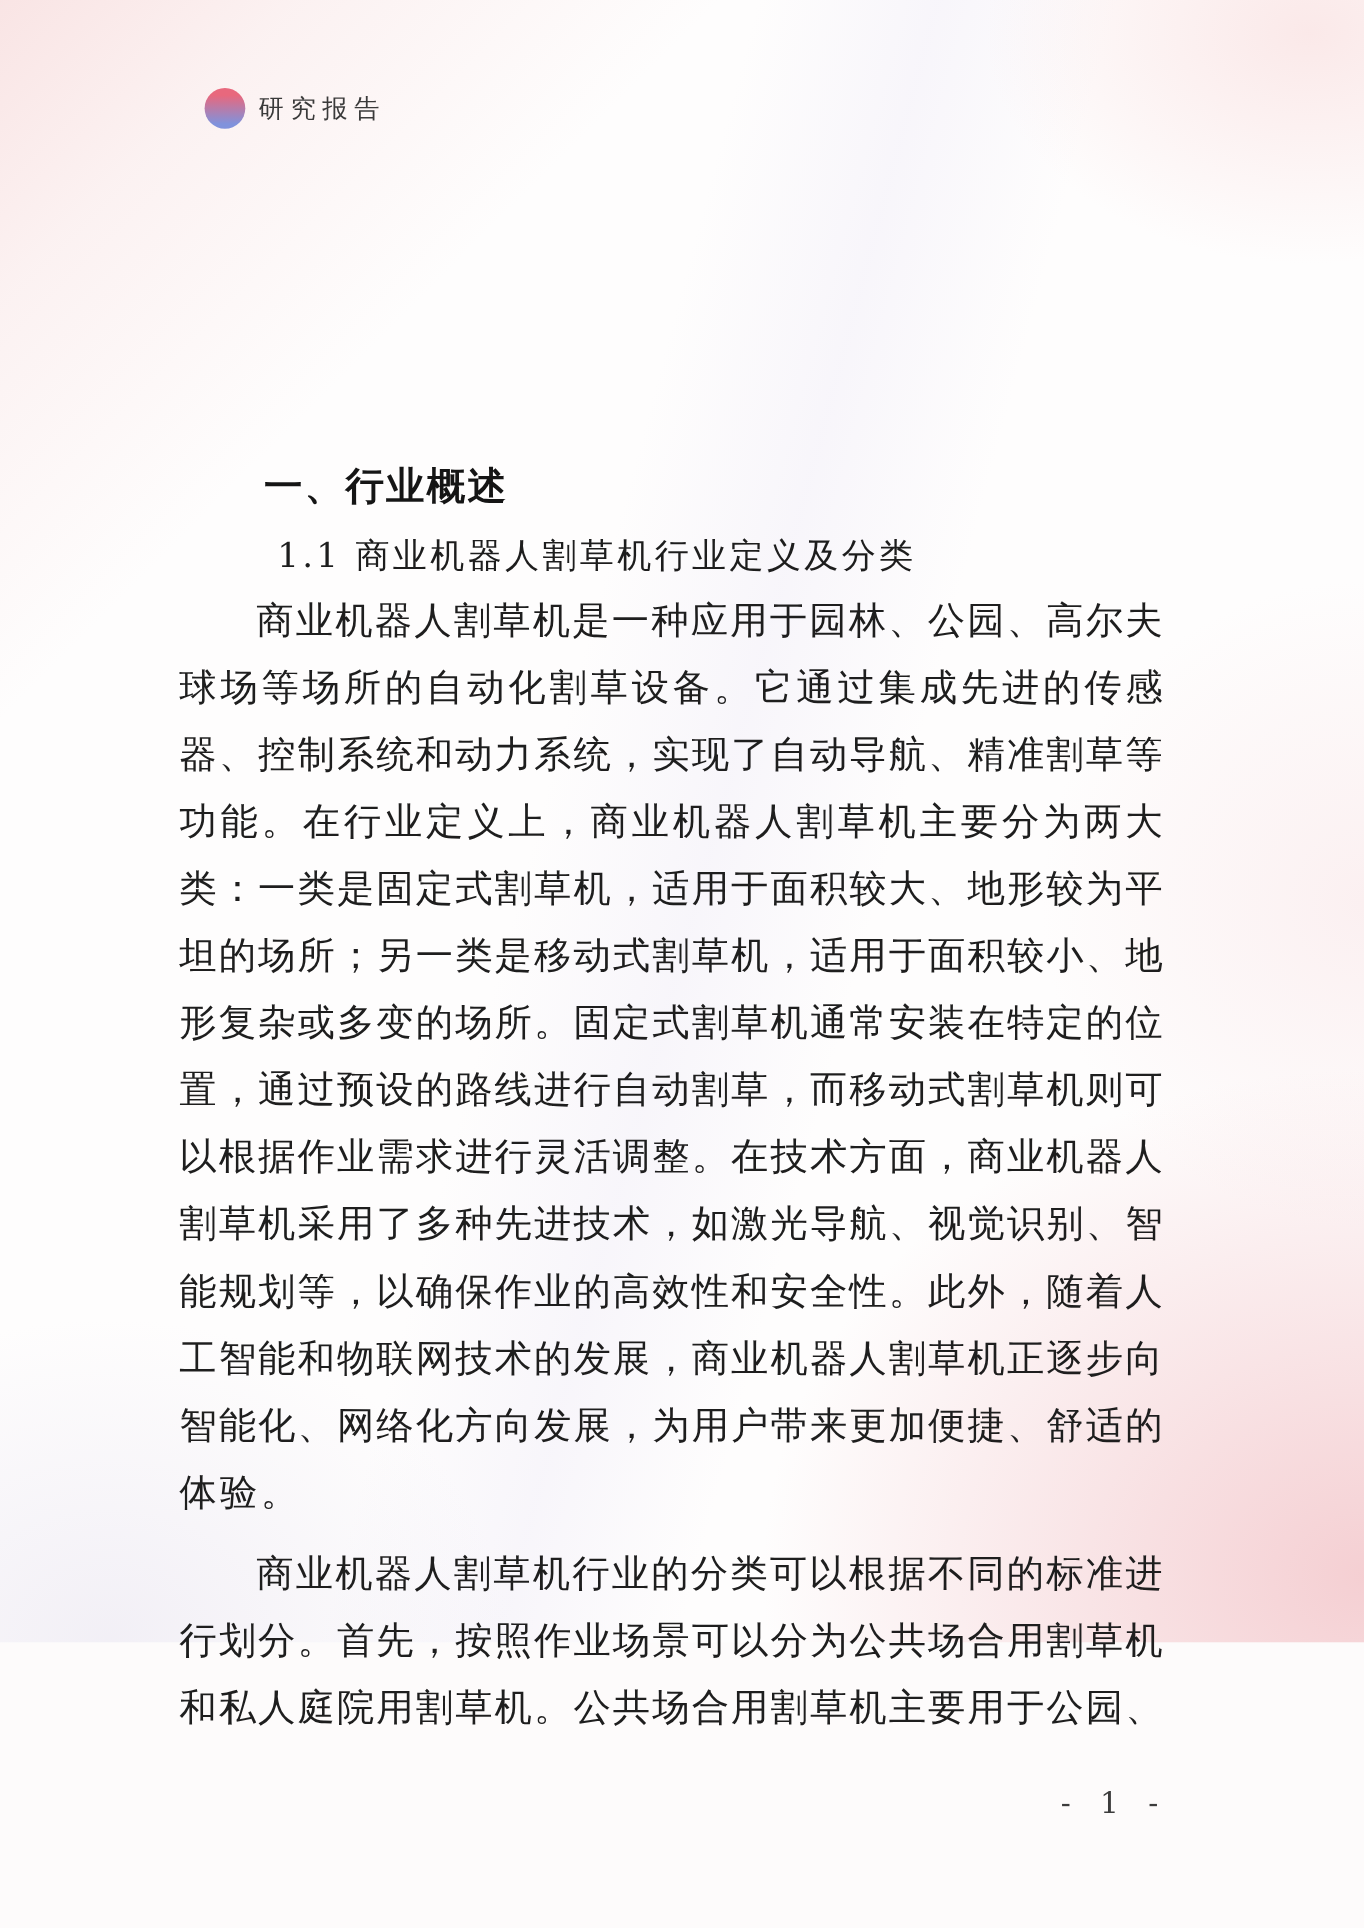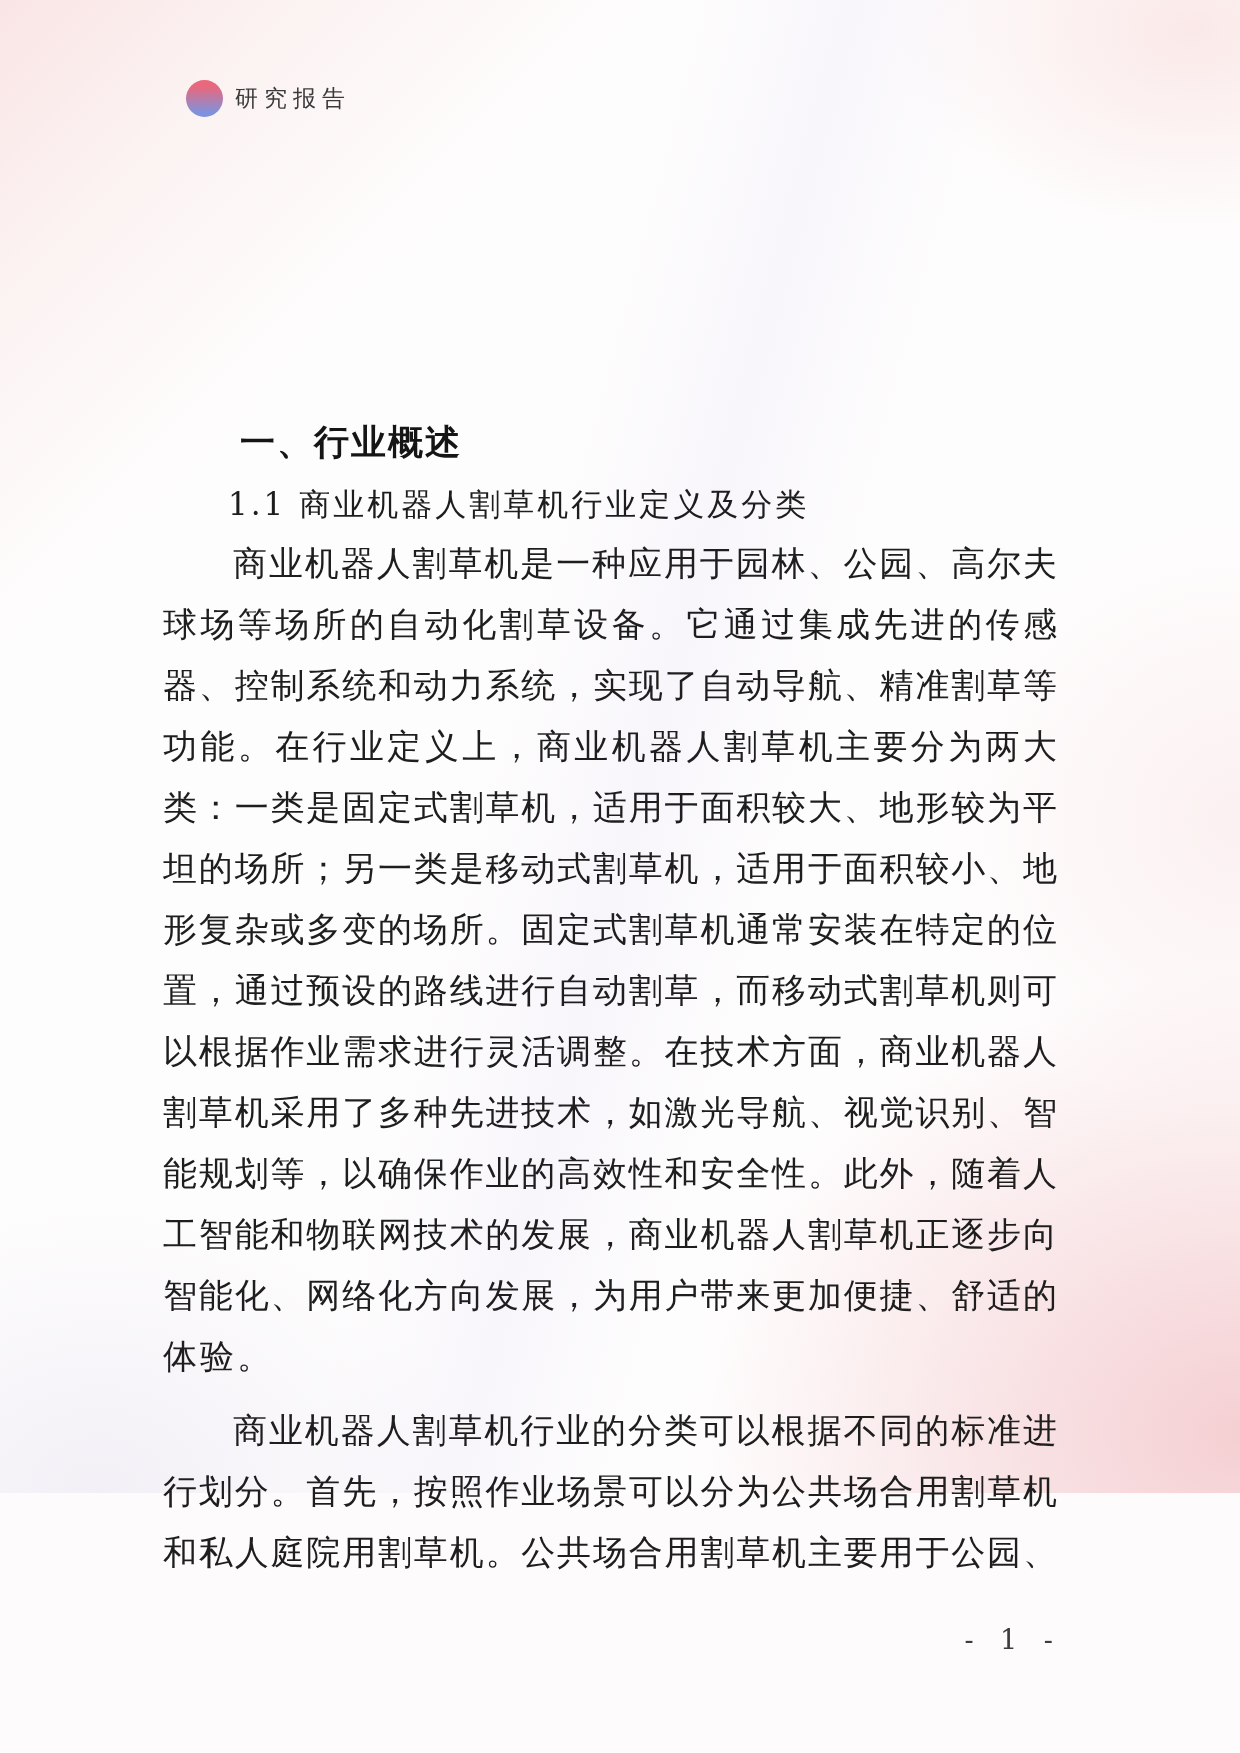--- a/index.html
+++ b/index.html
@@ -75,21 +75,21 @@
     font-weight: 800;
     font-size: 35px;
     color: #151515;
     letter-spacing: 2px;
     text-align: center;
   }
 
   .subsection-heading {
     position: absolute;
     top: 484px;
-    left: 228px;
+    left: 252px;
     font-size: 31px;
     color: #1d1d1d;
     letter-spacing: 3px;
   }
 
   .body-text {
     position: absolute;
     top: 533px;
     left: 163px;
     width: 894px;

